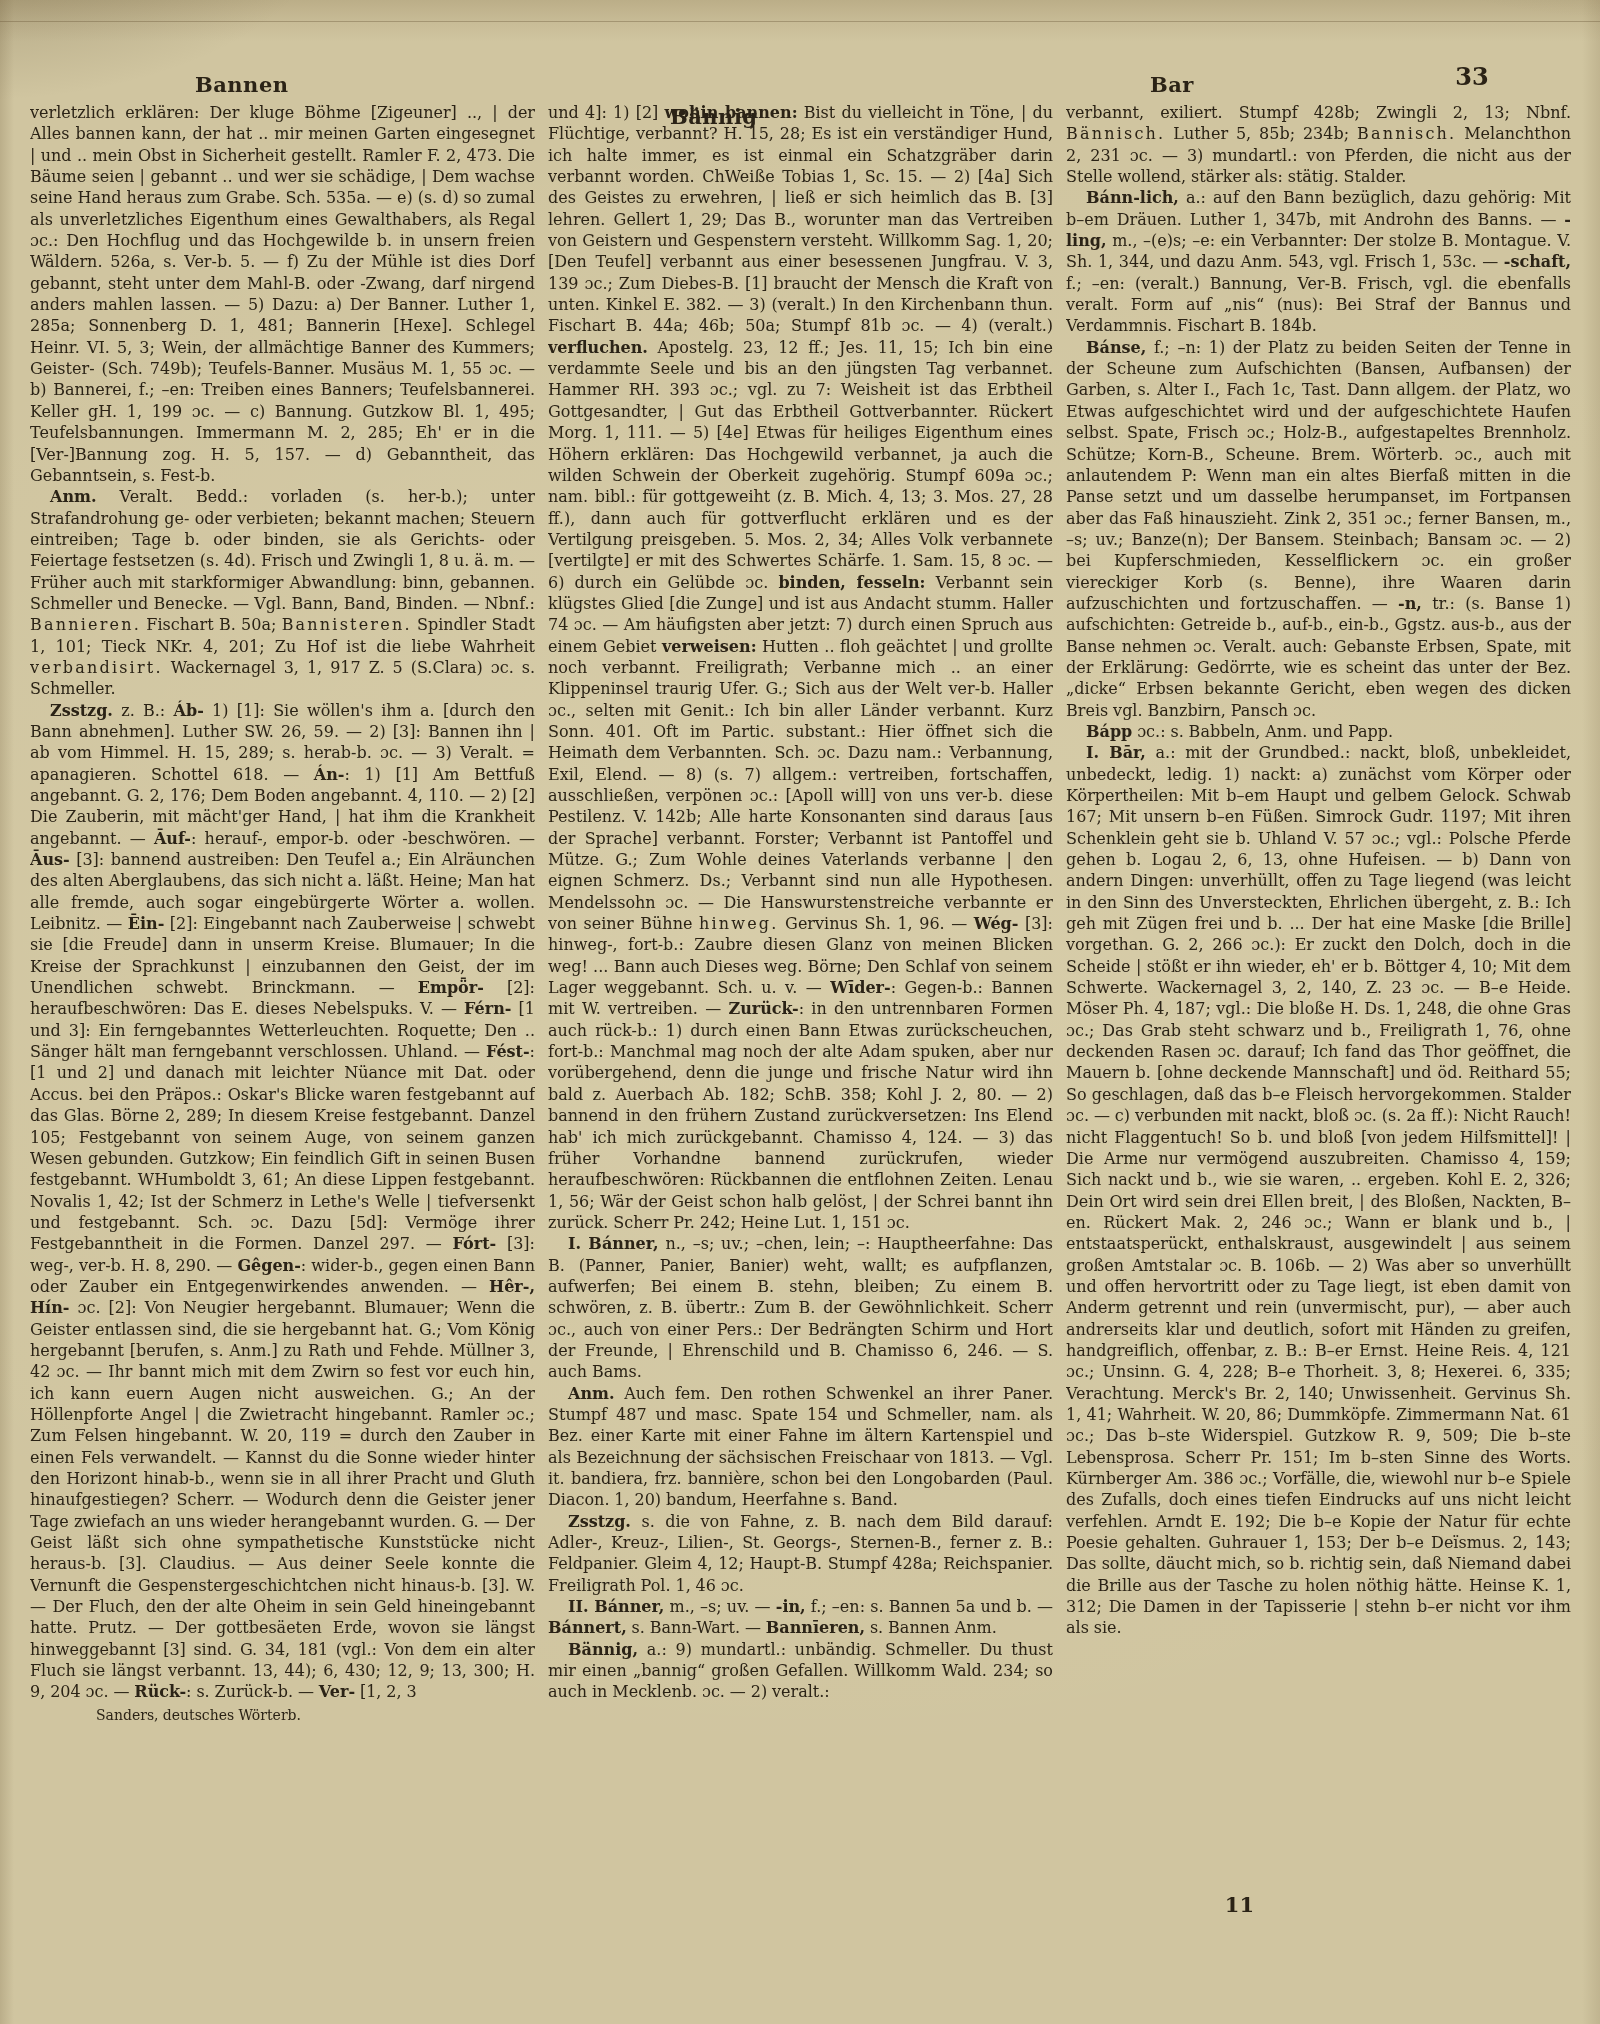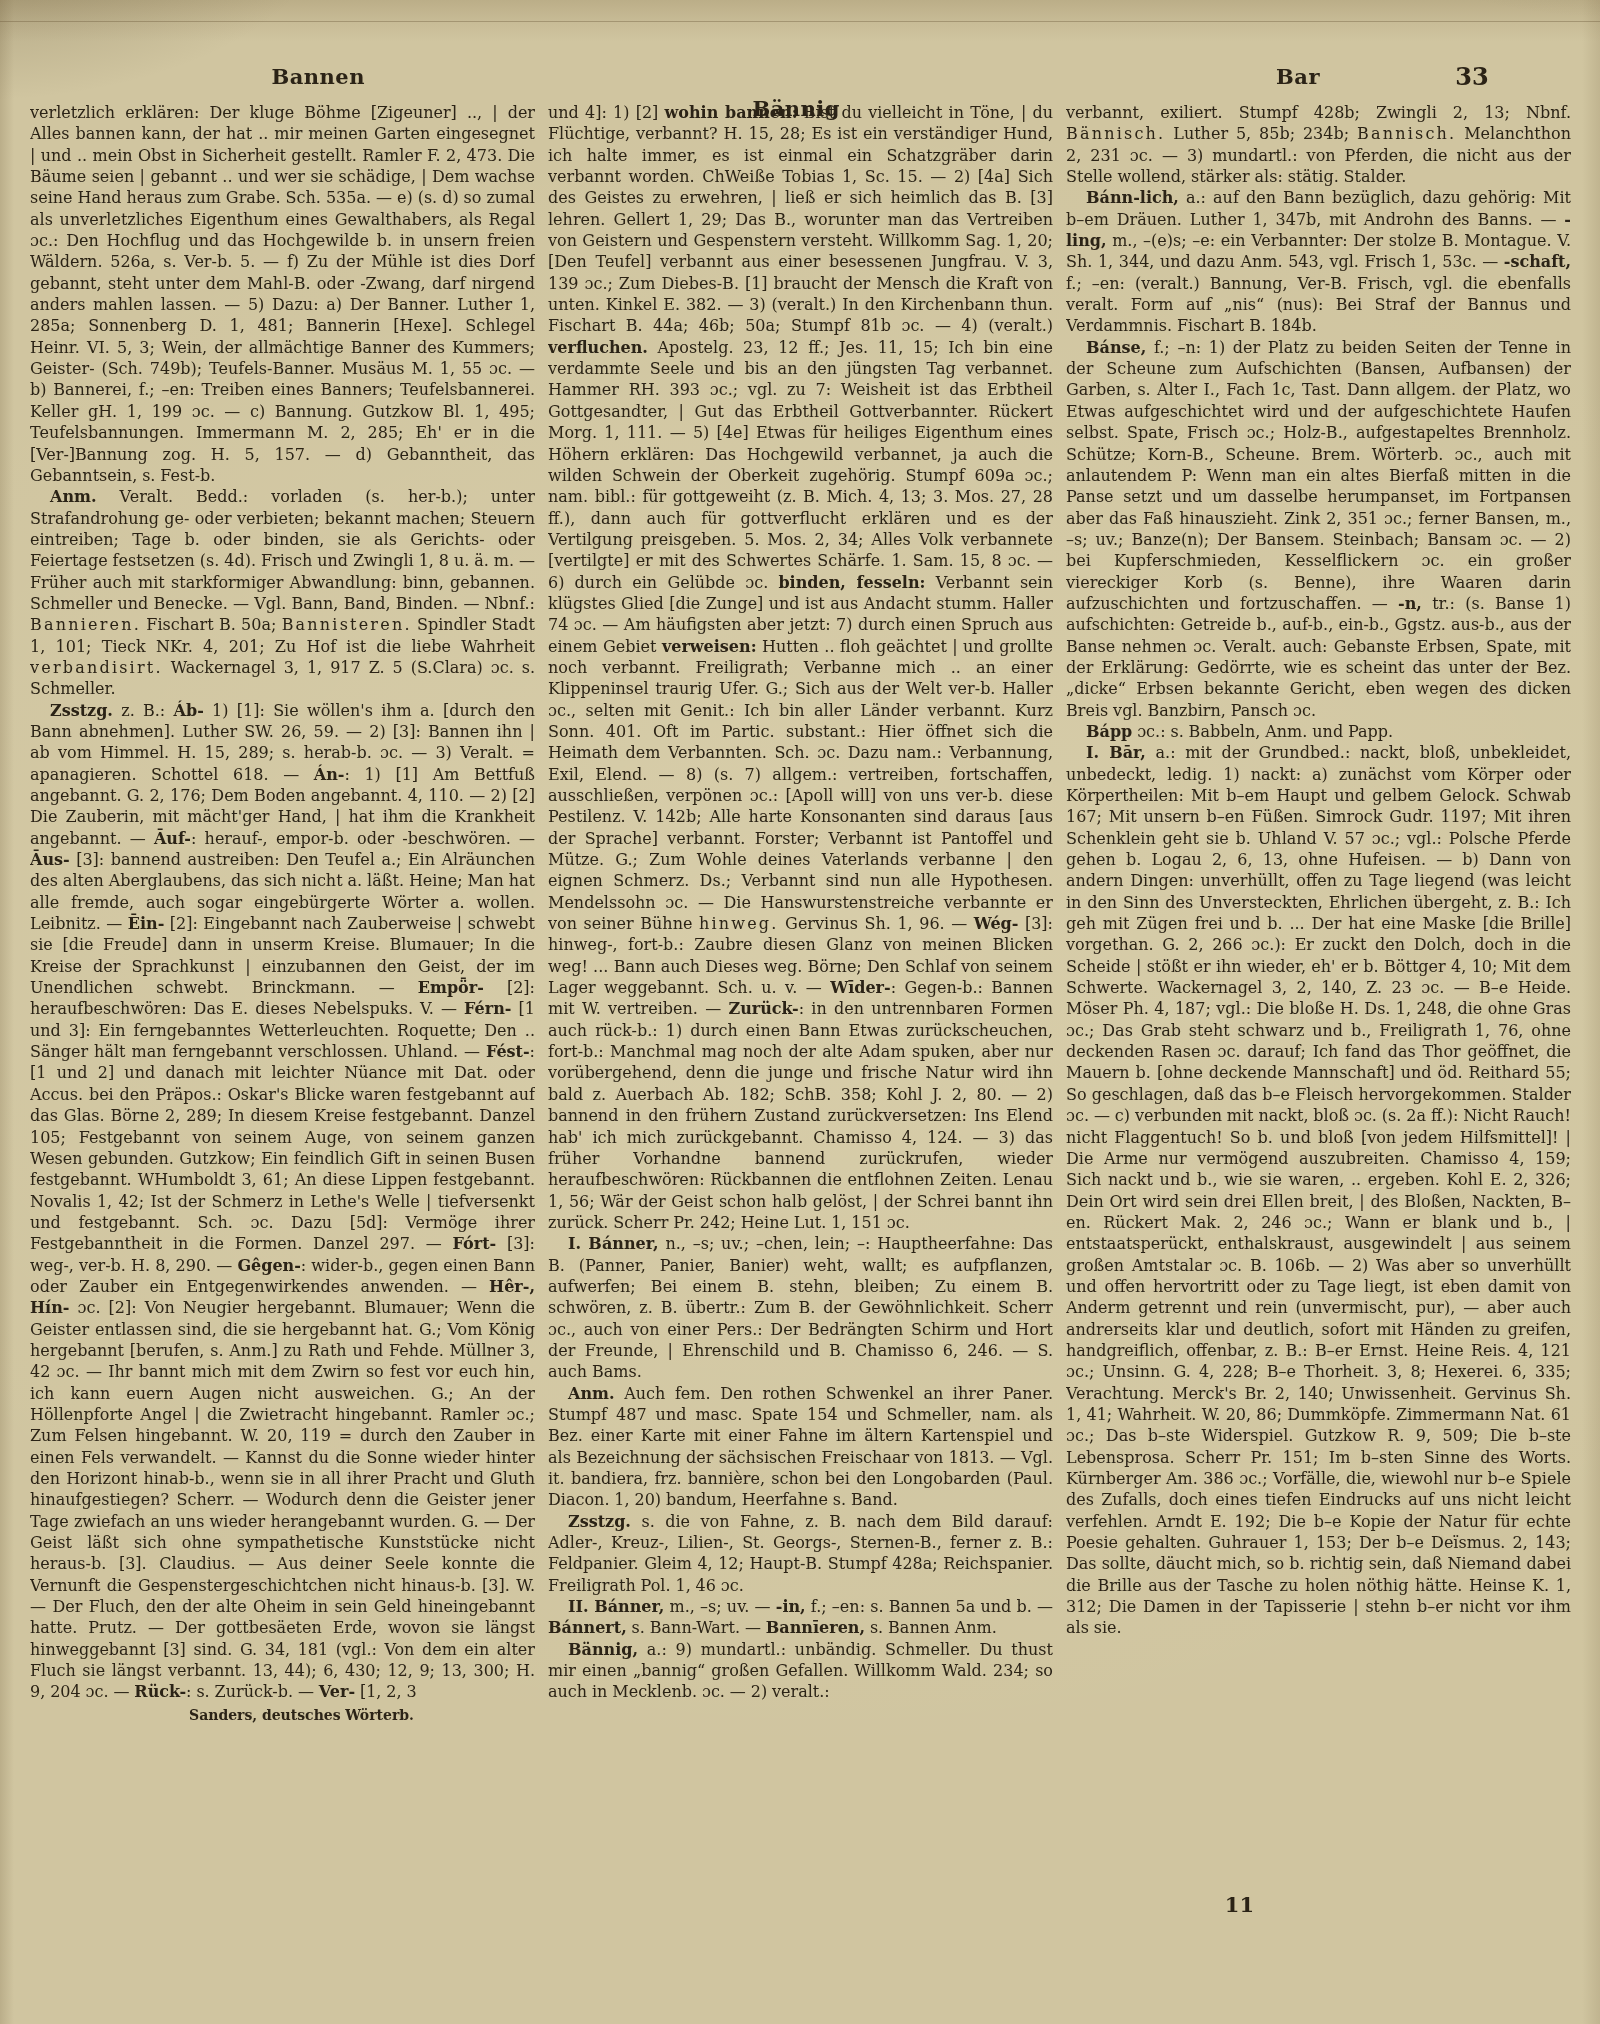--- a/index.html
+++ b/index.html
@@ -11,33 +11,33 @@
       linear-gradient(180deg, rgba(140,120,80,.30) 0px, rgba(140,120,80,.12) 22px, rgba(140,120,80,0) 42px),
       linear-gradient(90deg, rgba(110,92,58,.22) 0px, rgba(110,92,58,0) 14px),
       linear-gradient(270deg, rgba(110,92,58,.16) 0px, rgba(110,92,58,0) 18px),
       radial-gradient(ellipse 1300px 980px at 52% 46%, rgba(255,248,220,.16), rgba(255,248,220,0) 85%),
       #d0c5a0;
     color:#2b2316;
     font-family:"DejaVu Serif","Liberation Serif",serif;
   }
   .crease{position:absolute;left:0;top:21px;width:100%;height:1px;background:rgba(105,88,55,.38);}
   .running-head{position:absolute;top:64px;left:0;width:100%;height:30px;font-weight:bold;font-size:21px;}
-  .running-head .h{position:absolute;top:0;text-align:right;letter-spacing:.5px;}
+  .running-head .h{position:absolute;top:8px;text-align:left;letter-spacing:.5px;}
   .h-left{left:195px;width:170px;}
   .h-mid{left:670px;width:170px;margin-top:32px;}
   .h-right{left:1150px;width:170px;}
   .h-page{left:1432px;width:80px;text-align:center;position:absolute;top:-2px;font-size:24px;}
   .cols{position:absolute;left:30px;top:102px;width:1542px;height:1818px;display:flex;gap:13px;overflow:hidden;}
   .col{flex:0 0 505px;width:505px;text-align:justify;font-size:16px;line-height:21.35px;
        overflow:hidden;word-spacing:-0.2px;}
   .col p{margin:0;padding:0;}
   .col p.ind{text-indent:20px;}
   .b{font-weight:bold;}
   .sp{letter-spacing:2.2px;}
-  .sig{margin-top:2px;margin-left:38px;font-size:14px;font-weight:bold;text-align:center;}
+  .sig{margin-top:2px;margin-left:66px;font-size:14px;font-weight:normal;text-align:left;}
   .sheet-num{position:absolute;left:1184px;top:1892px;width:70px;text-align:right;
              font-weight:bold;font-size:21px;}
 </style>
 </head>
 <body>
 
 <div class="page">
   <div class="crease"></div>
 
   <div class="running-head">

